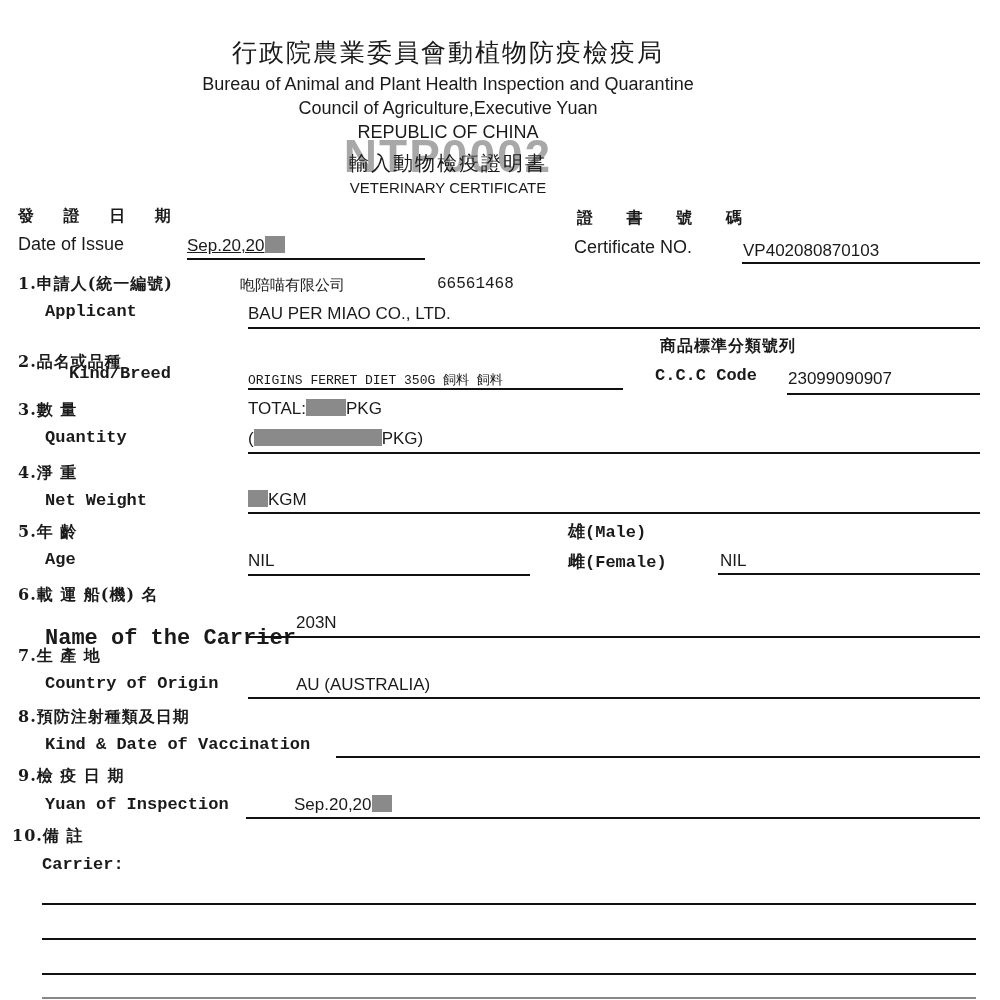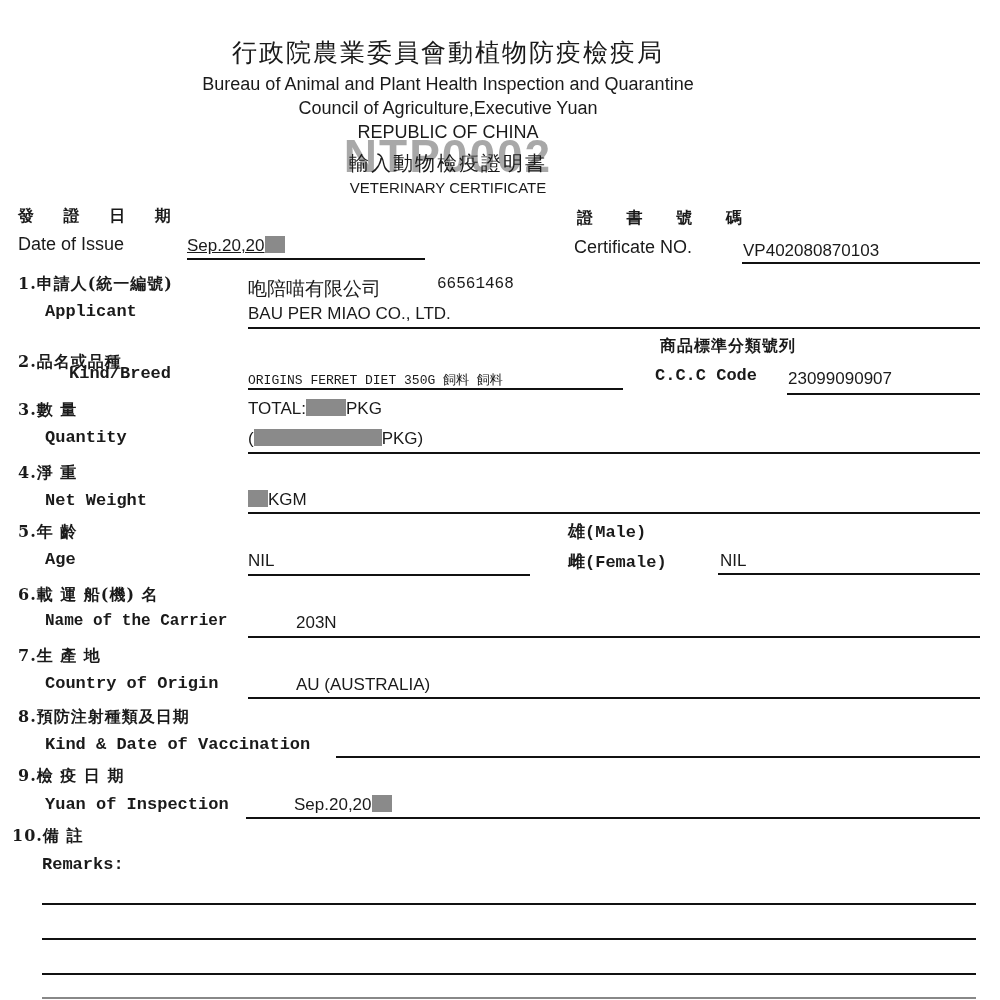--- a/index.html
+++ b/index.html
@@ -35,21 +35,21 @@
 <div class="abs sans value" style="left:187px; top:236px; text-decoration:underline;"><span>Sep.20,20</span><span class="redact" style="width:20px;"></span></div>
 <div class="line" style="left:187px; top:258px; width:238px;"></div>
 
 <div class="abs label-zh" style="left:577px; top:208px; letter-spacing:14px;">證 書 號 碼</div>
 <div class="abs sans label-en" style="left:574px; top:237px;">Certificate NO.</div>
 <div class="abs sans value" style="left:743px; top:241px;">VP402080870103</div>
 <div class="line" style="left:742px; top:262px; width:238px;"></div>
 
 <div class="abs label-zh" style="left:18px; top:274px;">1.申請人(統一編號)</div>
 <div class="abs mono label-en" style="left:45px; top:302px; font-size:17px;">Applicant</div>
-<div class="abs" style="left:248px; top:276px; font-size:19px; font-family:'DejaVu Serif',serif;">咆陪喵有限公司</div>
+<div class="abs" style="left:240px; top:276px; font-size:15px; font-family:'DejaVu Serif',serif;">咆陪喵有限公司</div>
 <div class="abs" style="left:437px; top:275px; font-size:16px; font-family:'Liberation Mono',monospace;">66561468</div>
 <div class="abs sans value" style="left:248px; top:304px;">BAU PER MIAO CO., LTD.</div>
 <div class="line" style="left:248px; top:327px; width:732px;"></div>
 
 <div class="abs label-zh" style="left:18px; top:352px;">2.品名或品種</div>
 <div class="abs mono label-en" style="left:45px; top:364px; font-size:17px;margin-left:24px;">Kind/Breed</div>
 <div class="abs small-value" style="left:248px; top:371px;">ORIGINS FERRET DIET 350G 飼料 飼料</div>
 <div class="line" style="left:248px; top:388px; width:375px;"></div>
 
 <div class="abs label-zh" style="left:660px; top:336px;">商品標準分類號列</div>
@@ -71,37 +71,37 @@
 <div class="abs label-zh" style="left:18px; top:522px;">5.年   齡</div>
 <div class="abs mono label-en" style="left:45px; top:550px; font-size:17px;">Age</div>
 <div class="abs sans value" style="left:248px; top:551px;">NIL</div>
 <div class="line" style="left:248px; top:574px; width:282px;"></div>
 <div class="abs mono" style="left:568px; top:520px; font-size:17px;">雄(Male)</div>
 <div class="abs mono" style="left:568px; top:550px; font-size:17px;">雌(Female)</div>
 <div class="abs sans value" style="left:720px; top:551px;">NIL</div>
 <div class="line" style="left:718px; top:573px; width:262px;"></div>
 
 <div class="abs label-zh" style="left:18px; top:585px;">6.載 運 船(機) 名</div>
-<div class="abs mono label-en" style="left:45px; top:612px; font-size:16px;">Name of the Carrier</div>
+<div class="abs mono label-en" style="left:45px; top:626px; font-size:22px;">Name of the Carrier</div>
 <div class="abs sans value" style="left:296px; top:613px;">203N</div>
 <div class="line" style="left:248px; top:636px; width:732px;"></div>
 
 <div class="abs label-zh" style="left:18px; top:646px;">7.生   產   地</div>
 <div class="abs mono label-en" style="left:45px; top:674px; font-size:17px;">Country of Origin</div>
 <div class="abs sans value" style="left:296px; top:675px;">AU (AUSTRALIA)</div>
 <div class="line" style="left:248px; top:697px; width:732px;"></div>
 
 <div class="abs label-zh" style="left:18px; top:707px;">8.預防注射種類及日期</div>
 <div class="abs mono label-en" style="left:45px; top:735px; font-size:17px;">Kind &amp; Date of Vaccination</div>
 <div class="abs sans value" style="left:340px; top:738px;"></div>
 <div class="line" style="left:336px; top:756px; width:644px;"></div>
 
 <div class="abs label-zh" style="left:18px; top:766px;">9.檢 疫 日 期</div>
 <div class="abs mono label-en" style="left:45px; top:795px; font-size:17px;">Yuan of Inspection</div>
 <div class="abs sans value" style="left:294px; top:795px;"><span>Sep.20,20</span><span class="redact" style="width:20px;"></span></div>
 <div class="line" style="left:246px; top:817px; width:734px;"></div>
 
 <div class="abs label-zh" style="left:12px; top:826px;">10.備    註</div>
-<div class="abs mono label-en" style="left:42px; top:855px; font-size:17px;">Remarks:</div>
+<div class="abs mono label-en" style="left:42px; top:855px; font-size:17px;">Carrier:</div>
 <div class="line" style="left:42px; top:903px; width:934px;"></div>
 <div class="line" style="left:42px; top:938px; width:934px;"></div>
 <div class="line" style="left:42px; top:973px; width:934px;"></div>
 <div class="line" style="left:42px; top:997px; width:934px; opacity:0.5;"></div>
 
 </body></html>

